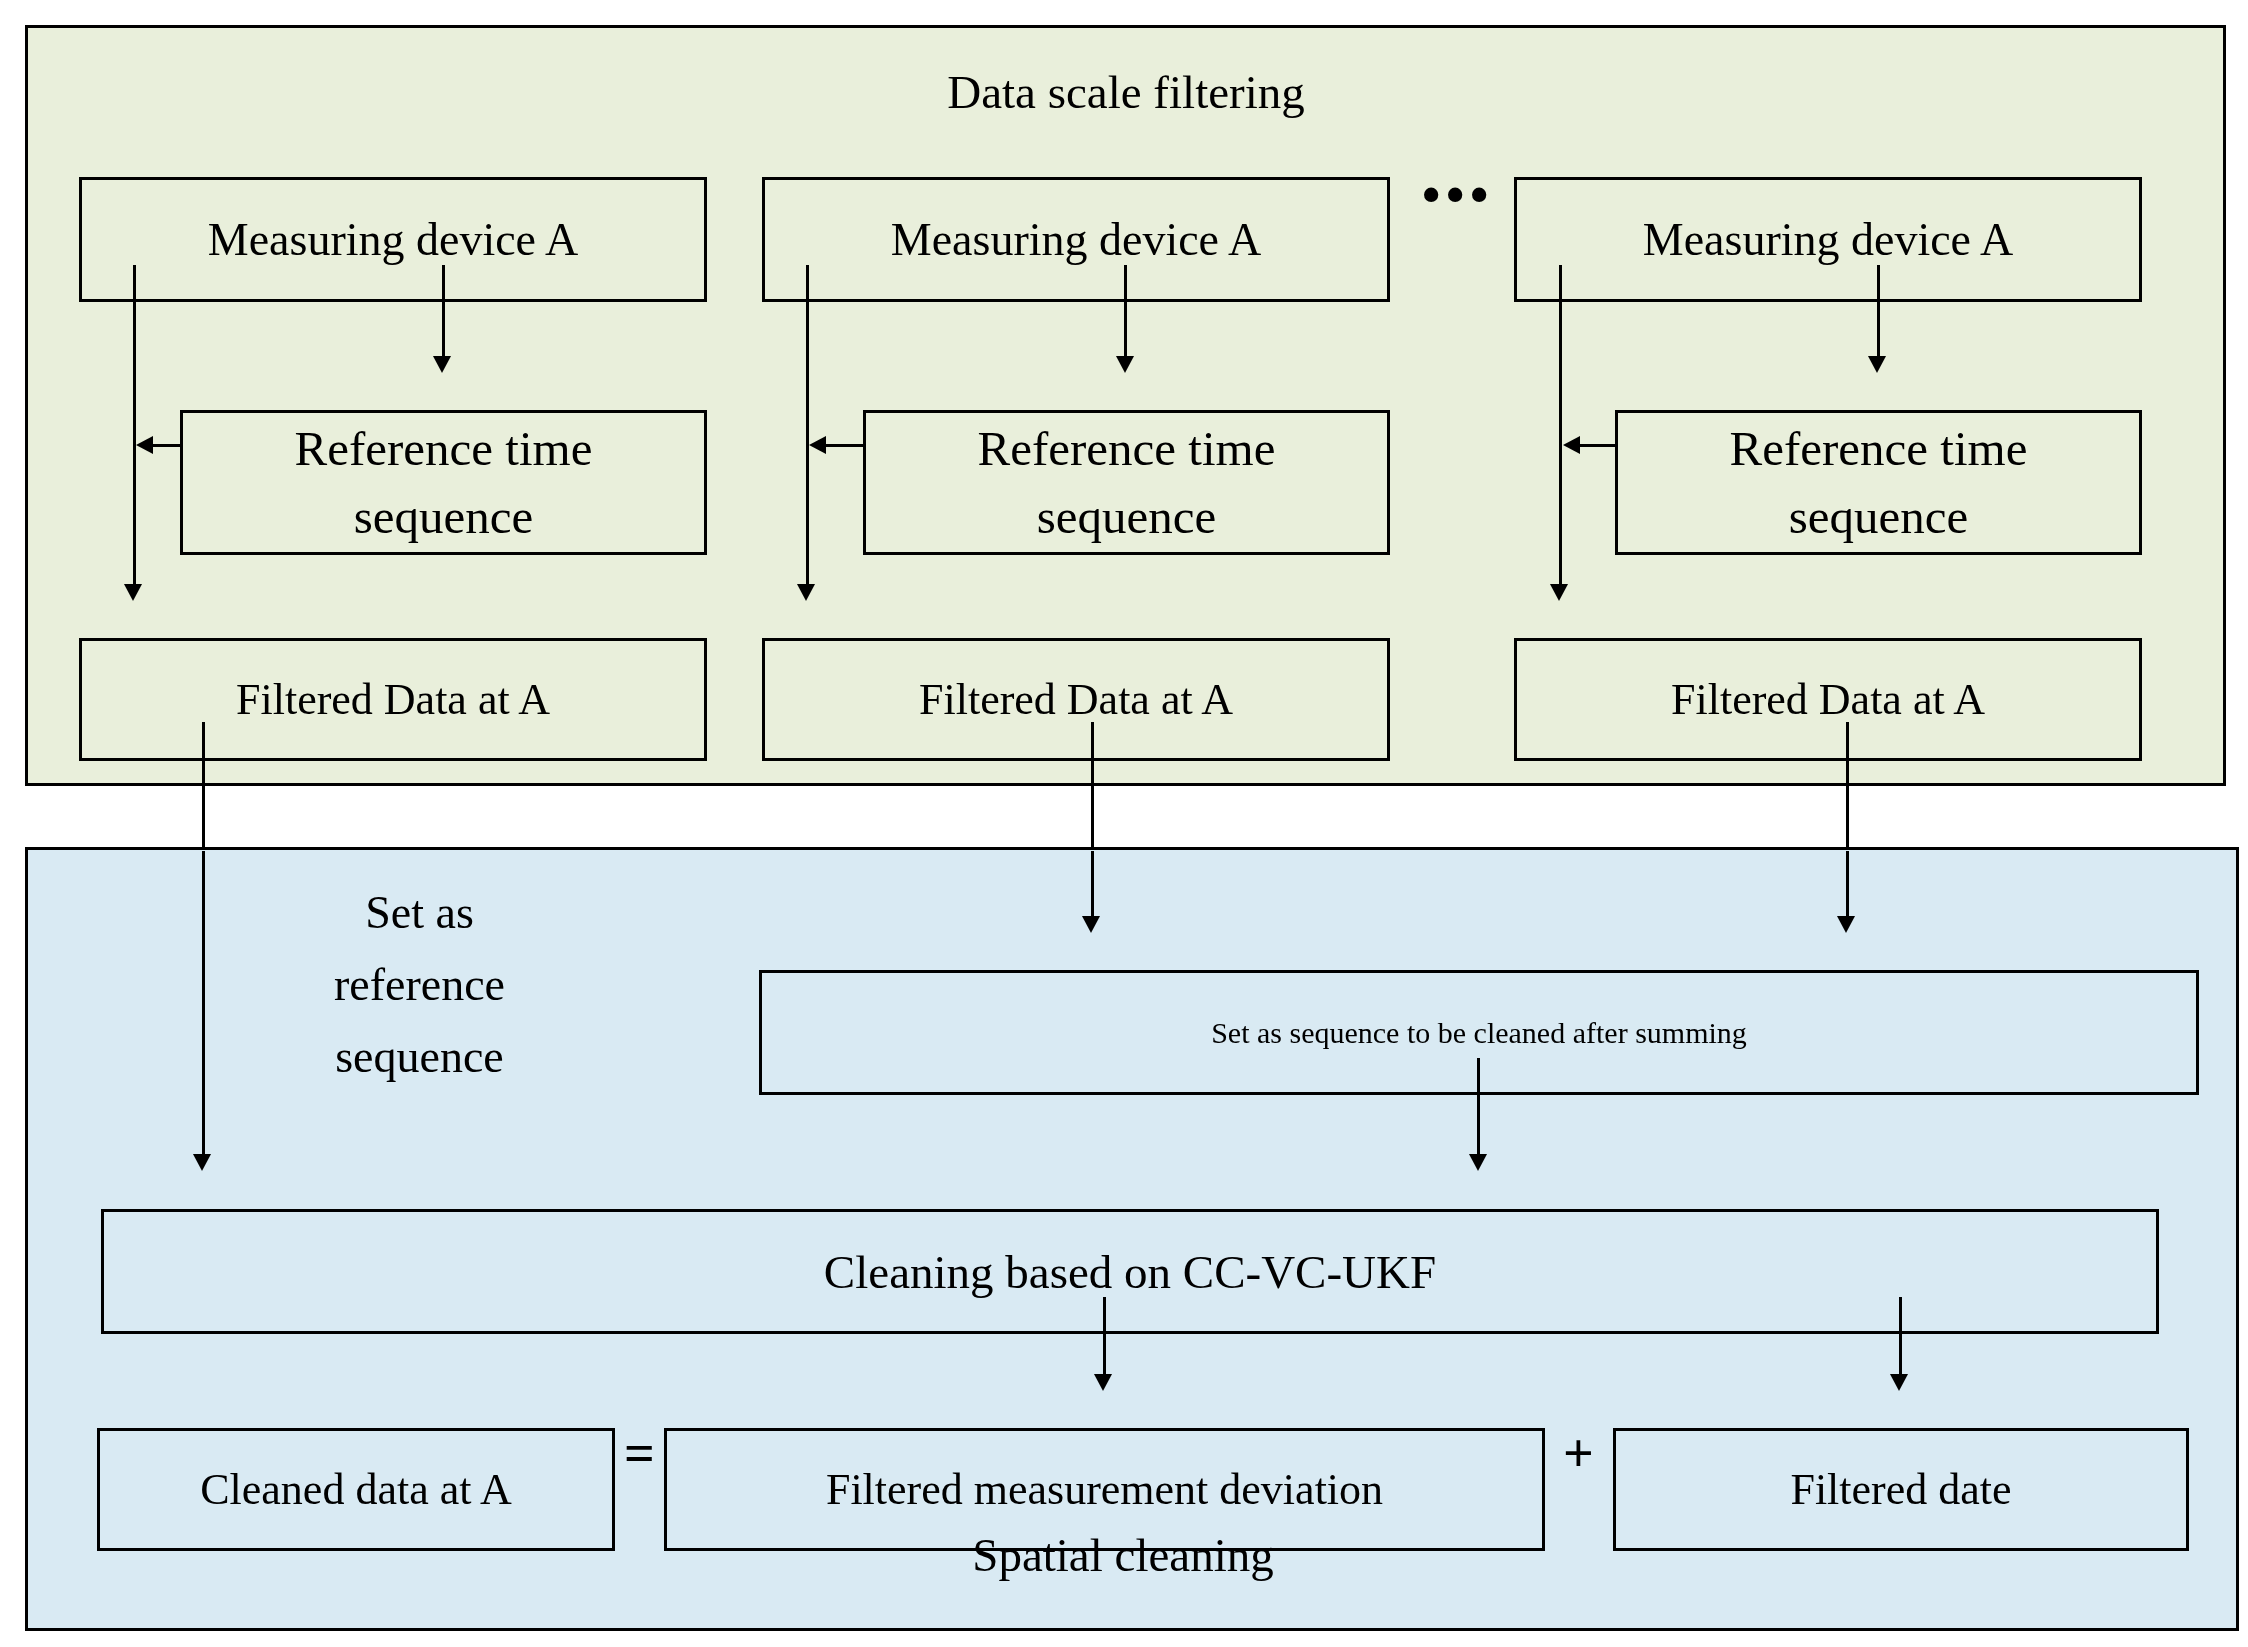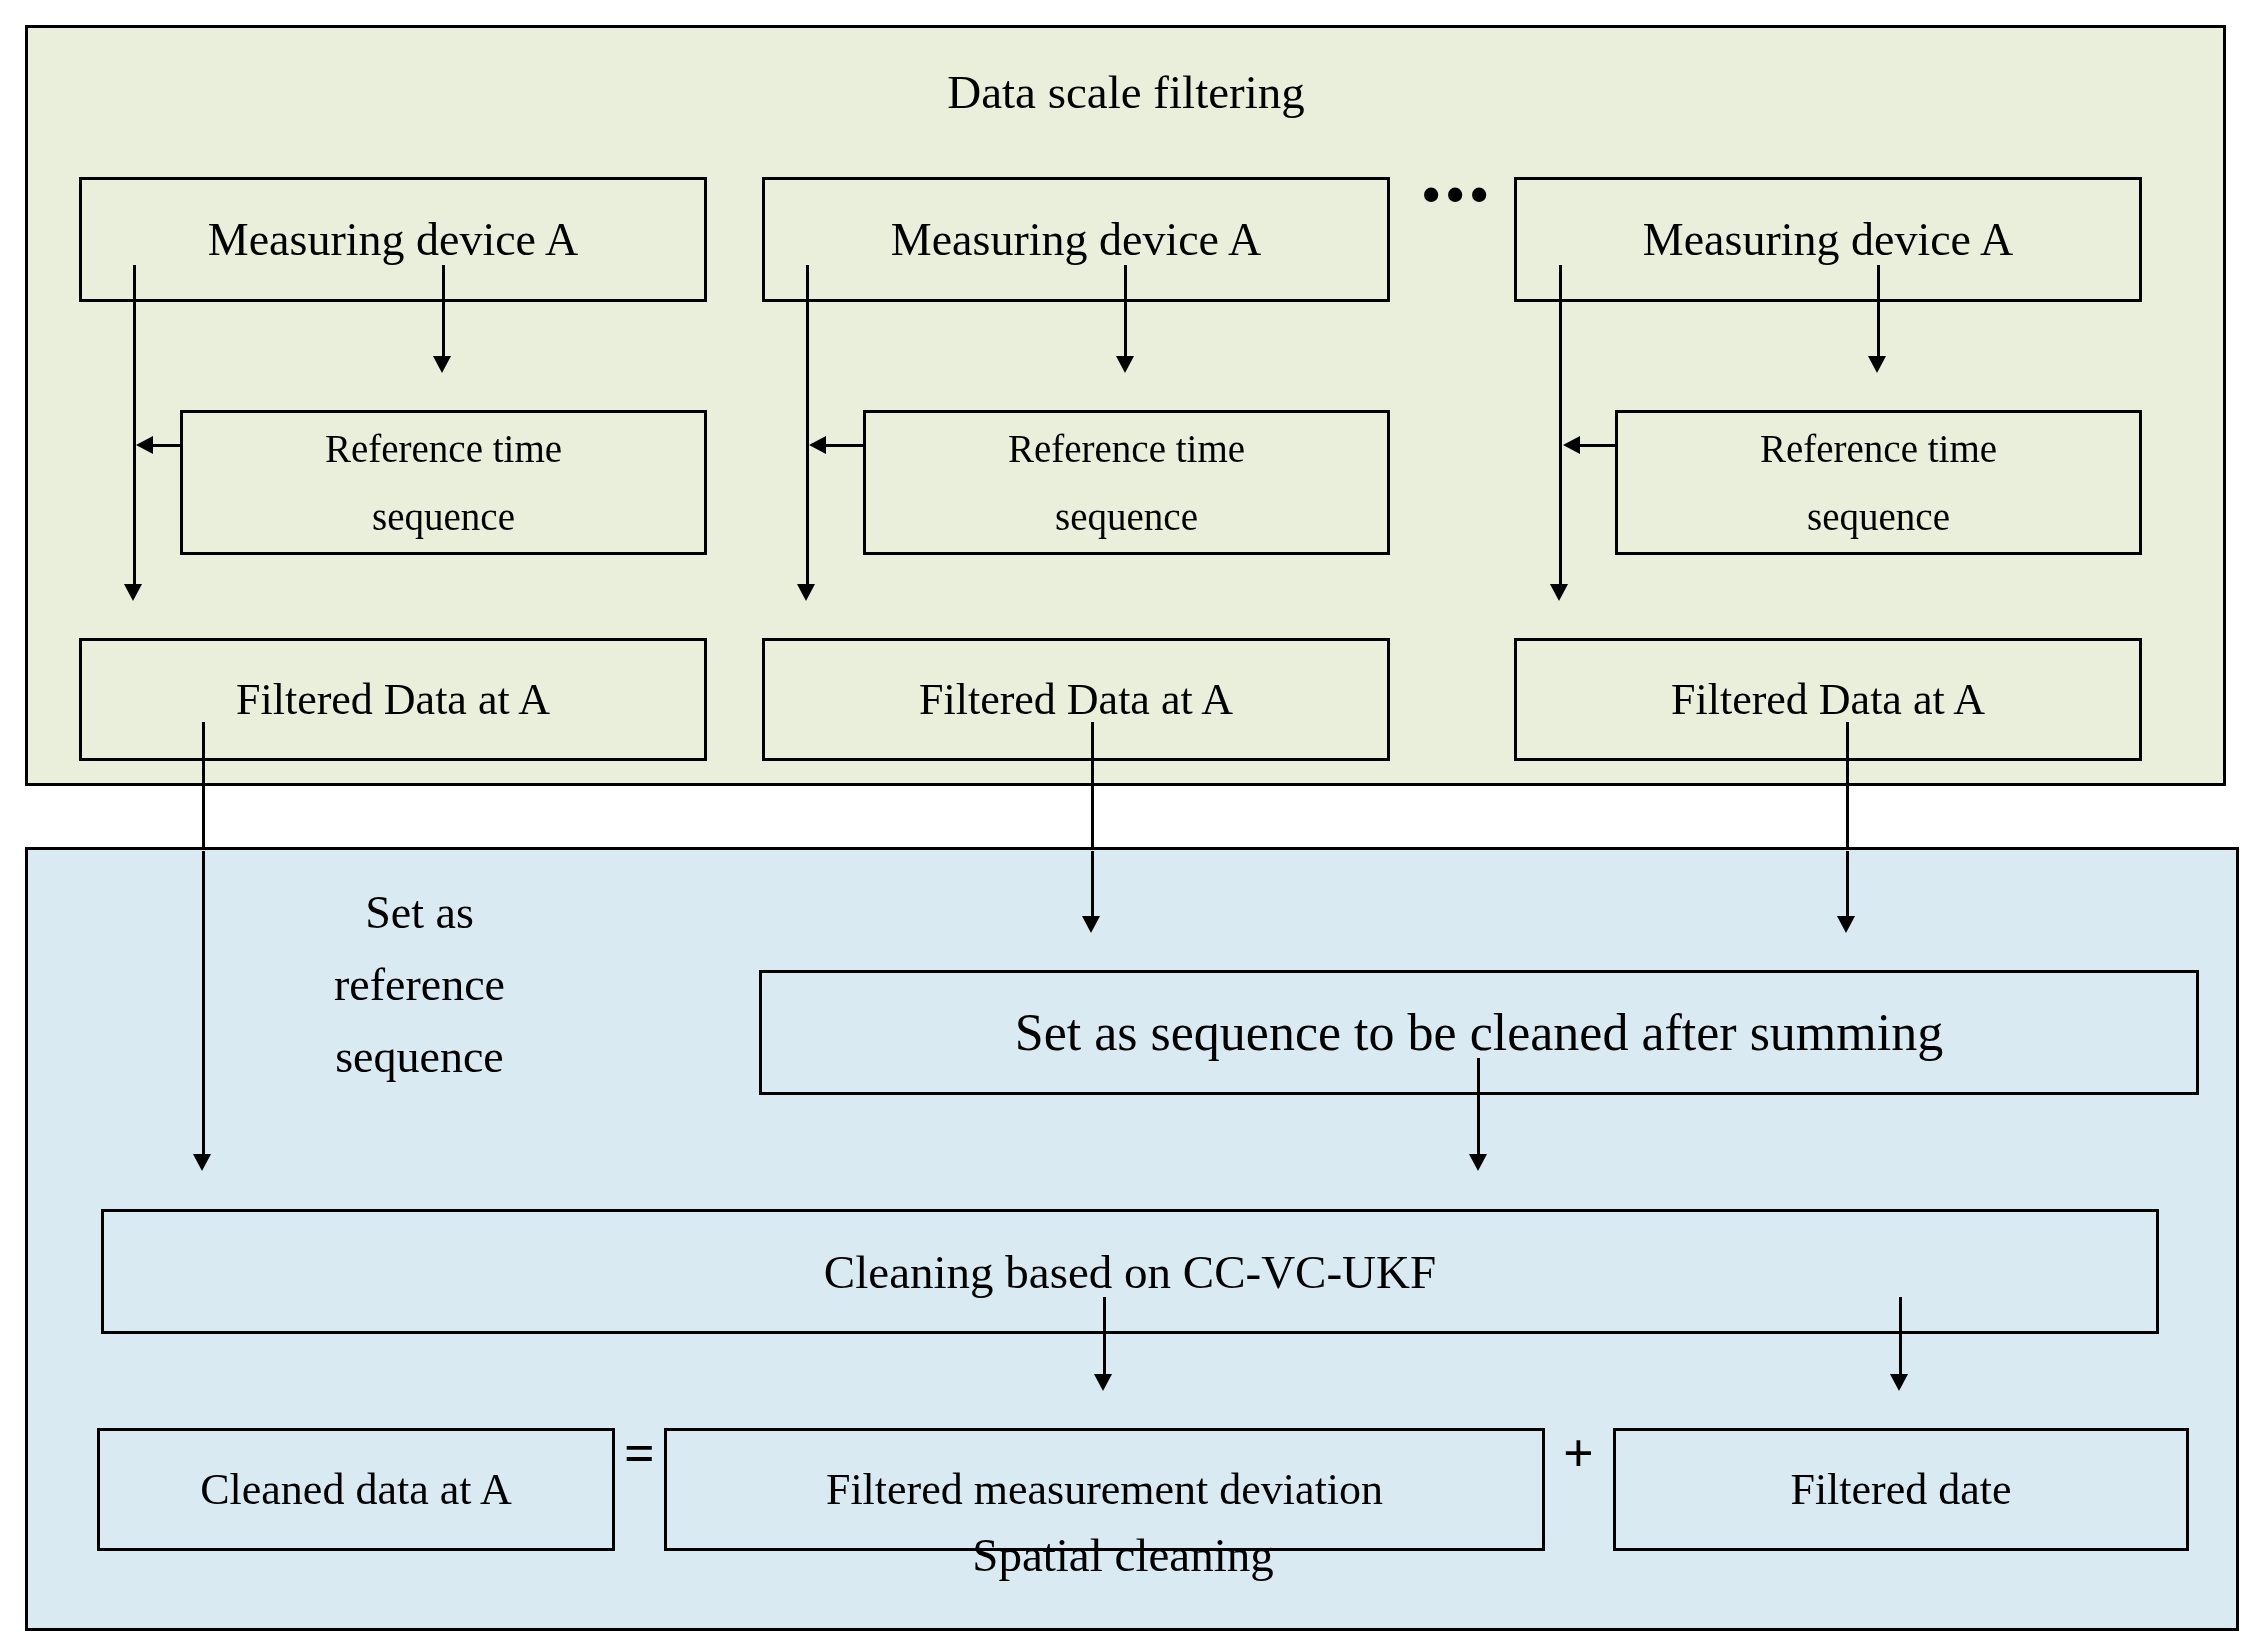--- a/index.html
+++ b/index.html
@@ -10,23 +10,23 @@
   .panel.green { background:var(--green); }
   .panel.blue  { background:var(--blue); }
   .box { position:absolute; border:3.5px solid var(--line); display:flex; align-items:center; justify-content:center; text-align:center; background:transparent;margin-top:37px; }
   .lbl { position:absolute; display:flex; align-items:center; justify-content:center; text-align:center; }
   .vline { position:absolute; width:2.6px; background:var(--line); }
   .hline { position:absolute; height:2.6px; background:var(--line); }
   .head-down { position:absolute; width:0; height:0; border-left:9.7px solid transparent; border-right:9.7px solid transparent; border-top:17.6px solid var(--line); }
   .head-left { position:absolute; width:0; height:0; border-top:9.7px solid transparent; border-bottom:9.7px solid transparent; border-right:17.6px solid var(--line); }
   .f-title { font-size:47px; }
   .f-meas { font-size:46px; }
-  .f-ref { font-size:39px; line-height:68px; }
+  .f-ref { font-size:49px; line-height:68px; }
   .f-filt { font-size:44px; }
-  .f-sum { font-size:52px; }
+  .f-sum { font-size:30px; }
   .f-clean { font-size:47px; }
   .f-bottom { font-size:44px; }
   .f-op { font-size:54px; font-weight:bold; }
   .f-setref { font-size:46px; line-height:72px; }
   .f-dots { font-size:88px; font-weight:bold; letter-spacing:-5.3px; padding-bottom:16px; }
 </style>
 </head>
 <body>
 
 <div class="canvas">

